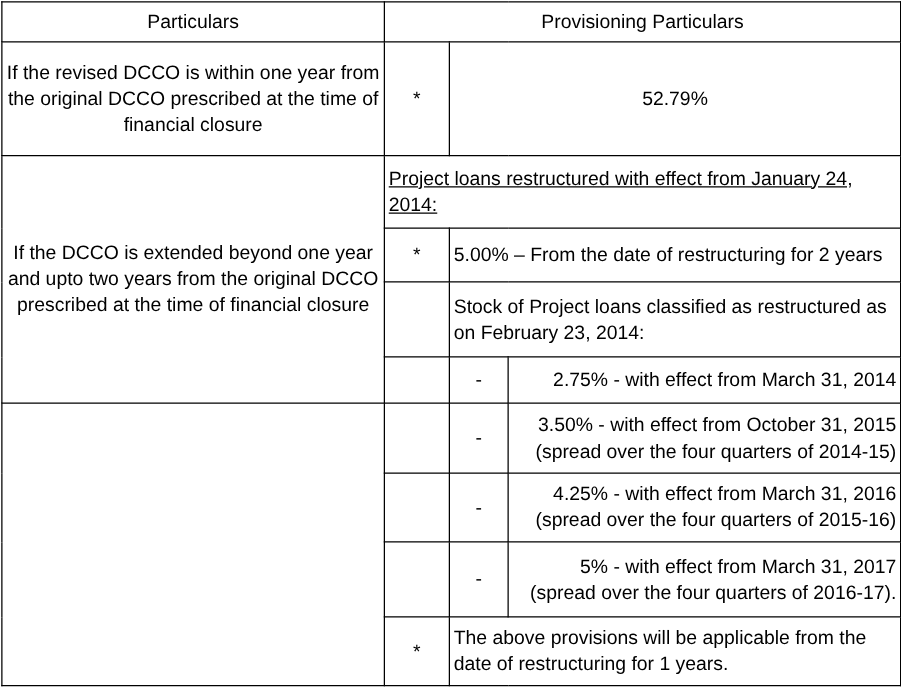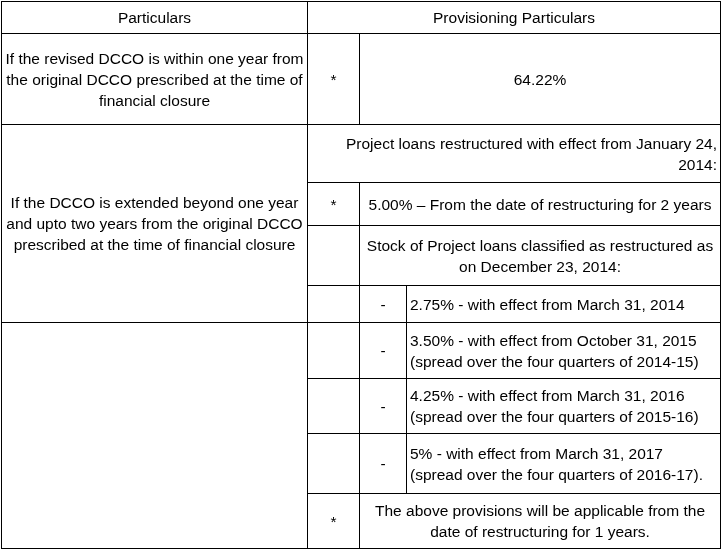--- a/index.html
+++ b/index.html
@@ -31,33 +31,34 @@
     word-wrap: break-word;
   }
   td.center { text-align: center; }
   td.particulars-cell {
     text-align: center;
     padding-left: 7px;
     padding-right: 5px;
     vertical-align: middle;
   }
   td.text-cell {
-    text-align: center;
+    text-align: left;
     padding-left: 6px;
     padding-right: 2px;
   }
   td.d-cell {
-    text-align: left;
+    text-align: right;
     padding-left: 5px;
     padding-right: 2px;
   }
   td.intro-cell {
-    text-align: right;
+    text-align: left;
     padding-left: 4px;
     padding-right: 2px;
+    text-decoration: underline;
   }
   td.nowrap { white-space: nowrap; }
 </style>
 </head>
 <body>
 
 <div class="table-wrap">
   <table class="provision-table">
     <colgroup>
       <col style="width:306px">
@@ -68,36 +69,36 @@
 
     <tbody>
         <tr style="height:32px">
       <td class="center">Particulars</td>
       <td class="center" colspan="3">Provisioning Particulars</td>
     </tr>
 
     <tr style="height:91px">
       <td class="particulars-cell">If the revised DCCO is within one year from the original DCCO prescribed at the time of financial closure</td>
       <td class="center">*</td>
-      <td class="center" colspan="2">64.22%</td>
+      <td class="center" colspan="2">52.79%</td>
     </tr>
 
     <tr style="height:58px">
       <td class="particulars-cell" rowspan="4">If the DCCO is extended beyond one year and upto two years from the original DCCO prescribed at the time of financial closure</td>
       <td class="intro-cell" colspan="3">Project loans restructured with effect from January 24, 2014:</td>
     </tr>
 
     <tr style="height:43px">
       <td class="center">*</td>
       <td class="text-cell nowrap" colspan="2">5.00% – From the date of restructuring for 2 years</td>
     </tr>
 
     <tr style="height:60px">
       <td class="center"></td>
-      <td class="text-cell" colspan="2">Stock of Project loans classified as restructured as on December 23, 2014:</td>
+      <td class="text-cell" colspan="2">Stock of Project loans classified as restructured as on February 23, 2014:</td>
     </tr>
 
     <tr style="height:37px">
       <td class="center"></td>
       <td class="center">-</td>
       <td class="d-cell">2.75% - with effect from March 31, 2014</td>
     </tr>
 
     <tr style="height:56px">
       <td class="particulars-cell" rowspan="4"></td>

